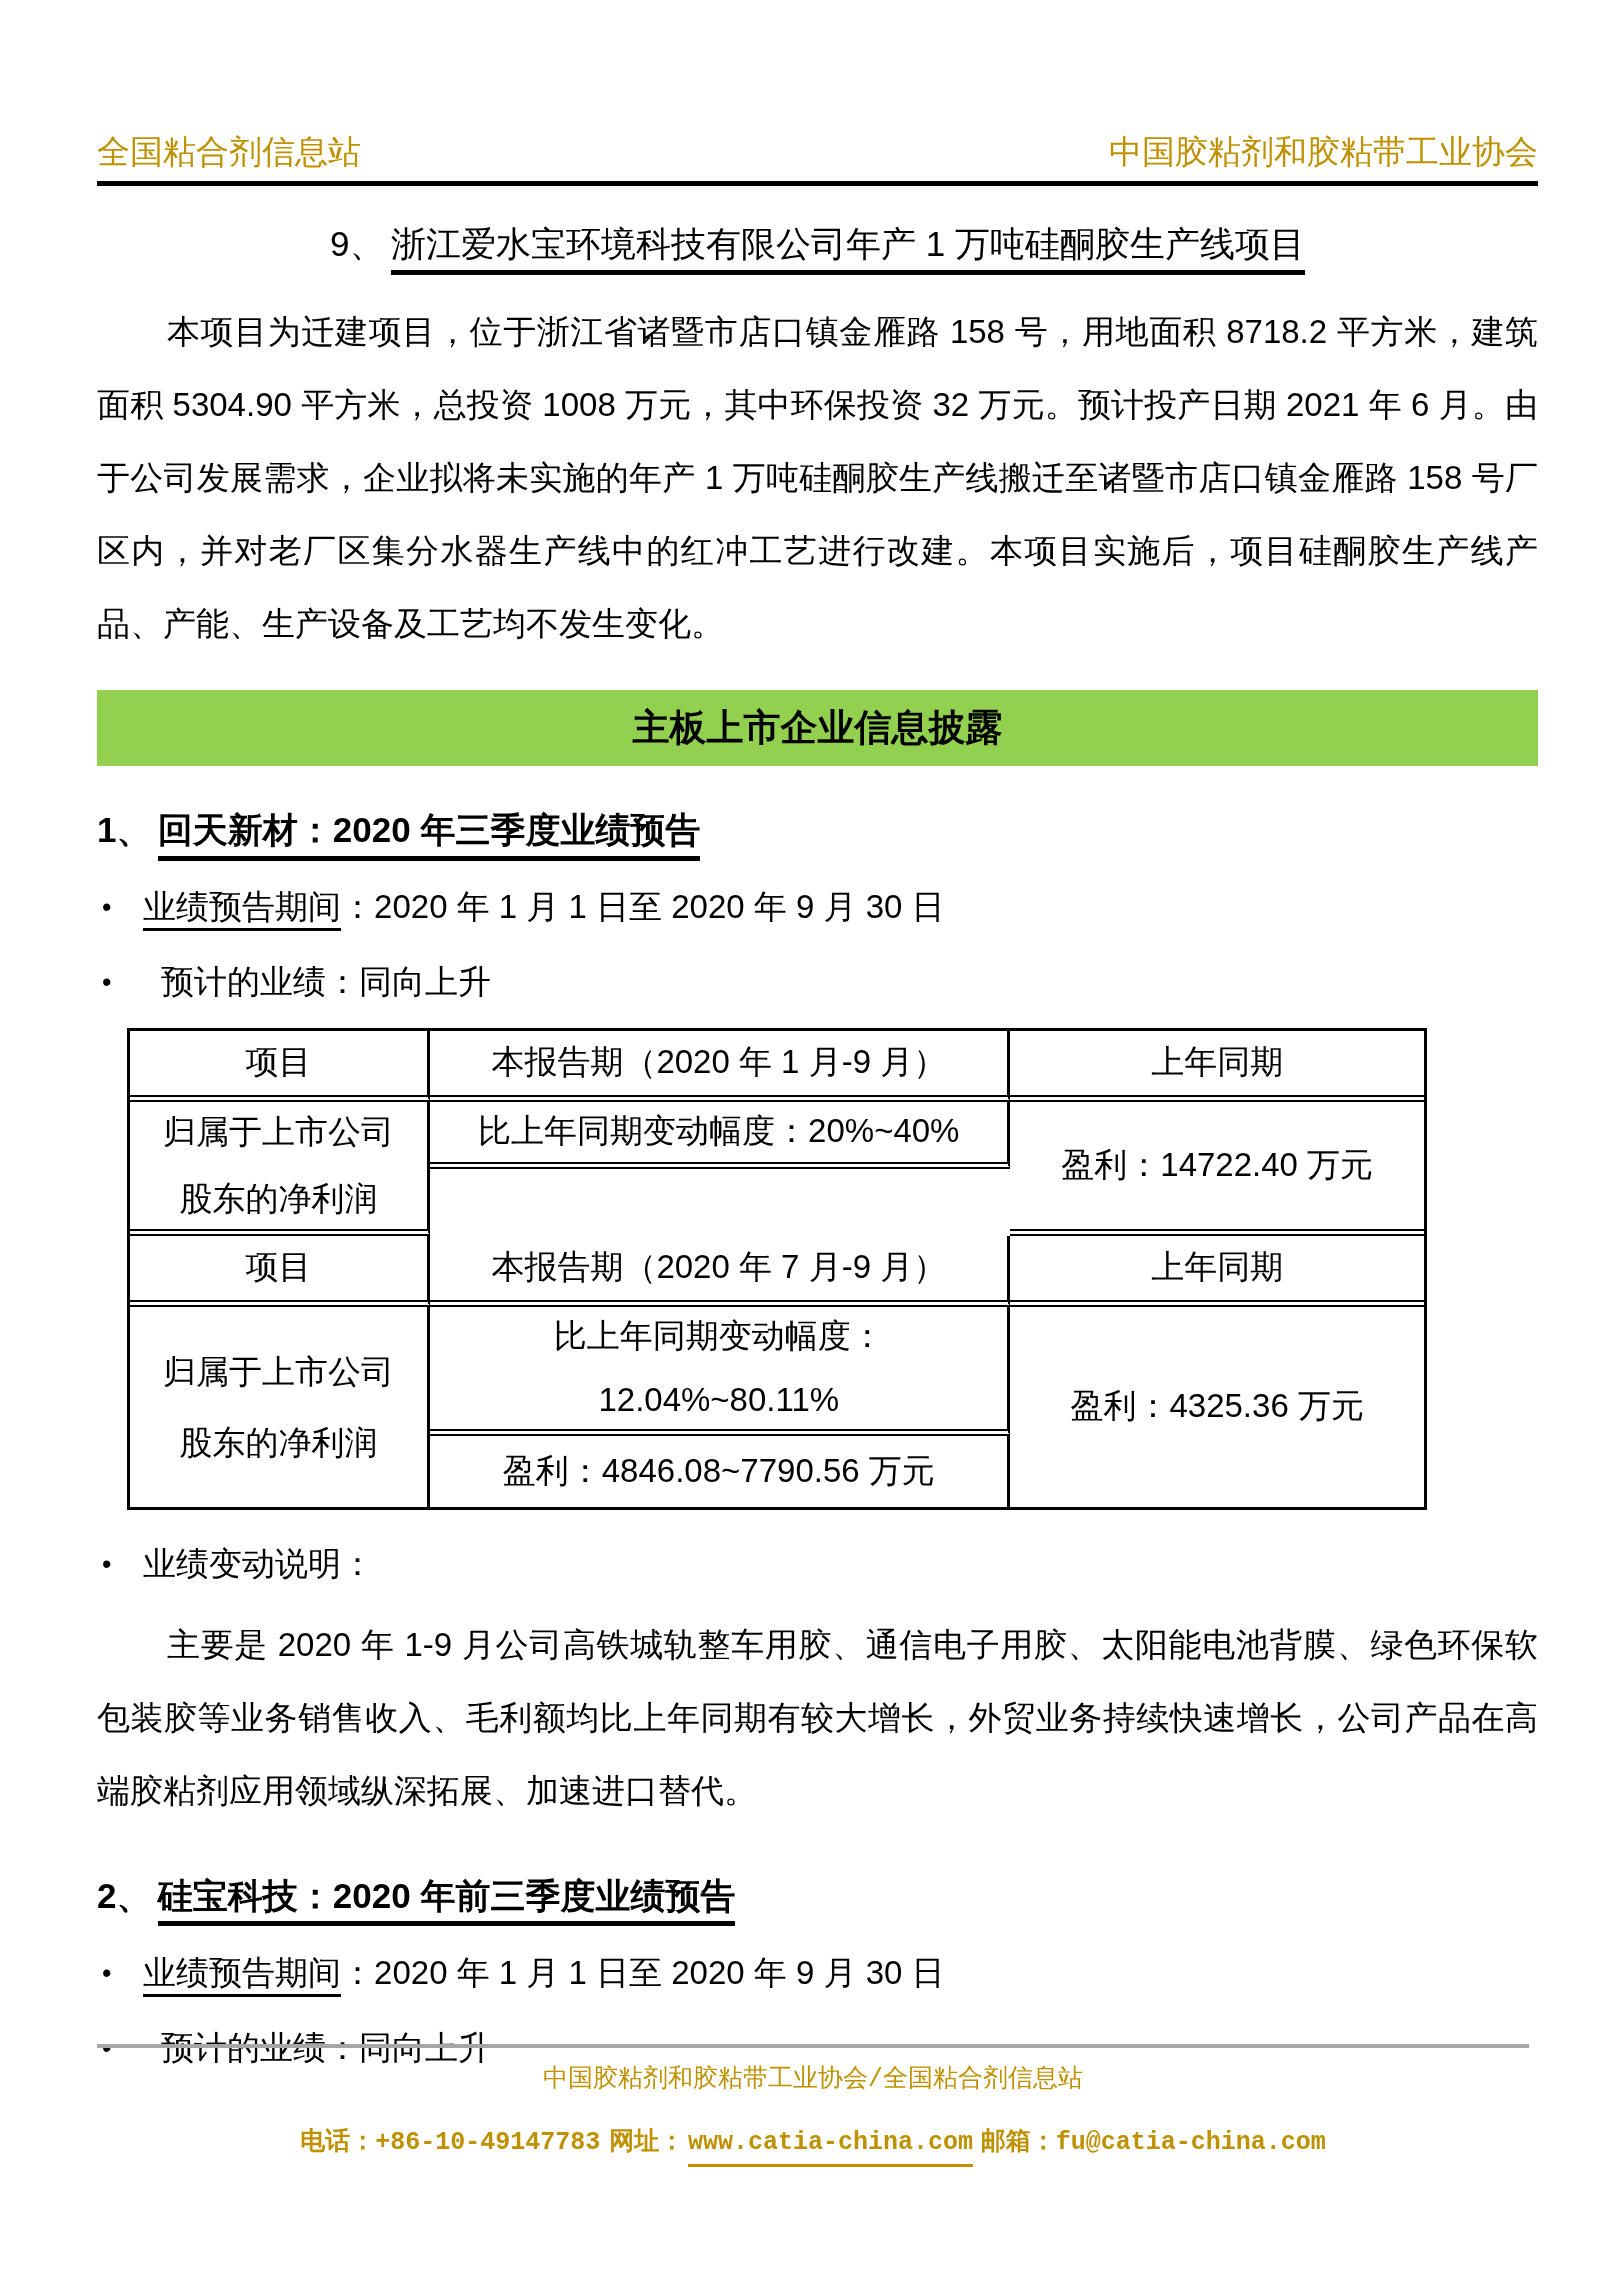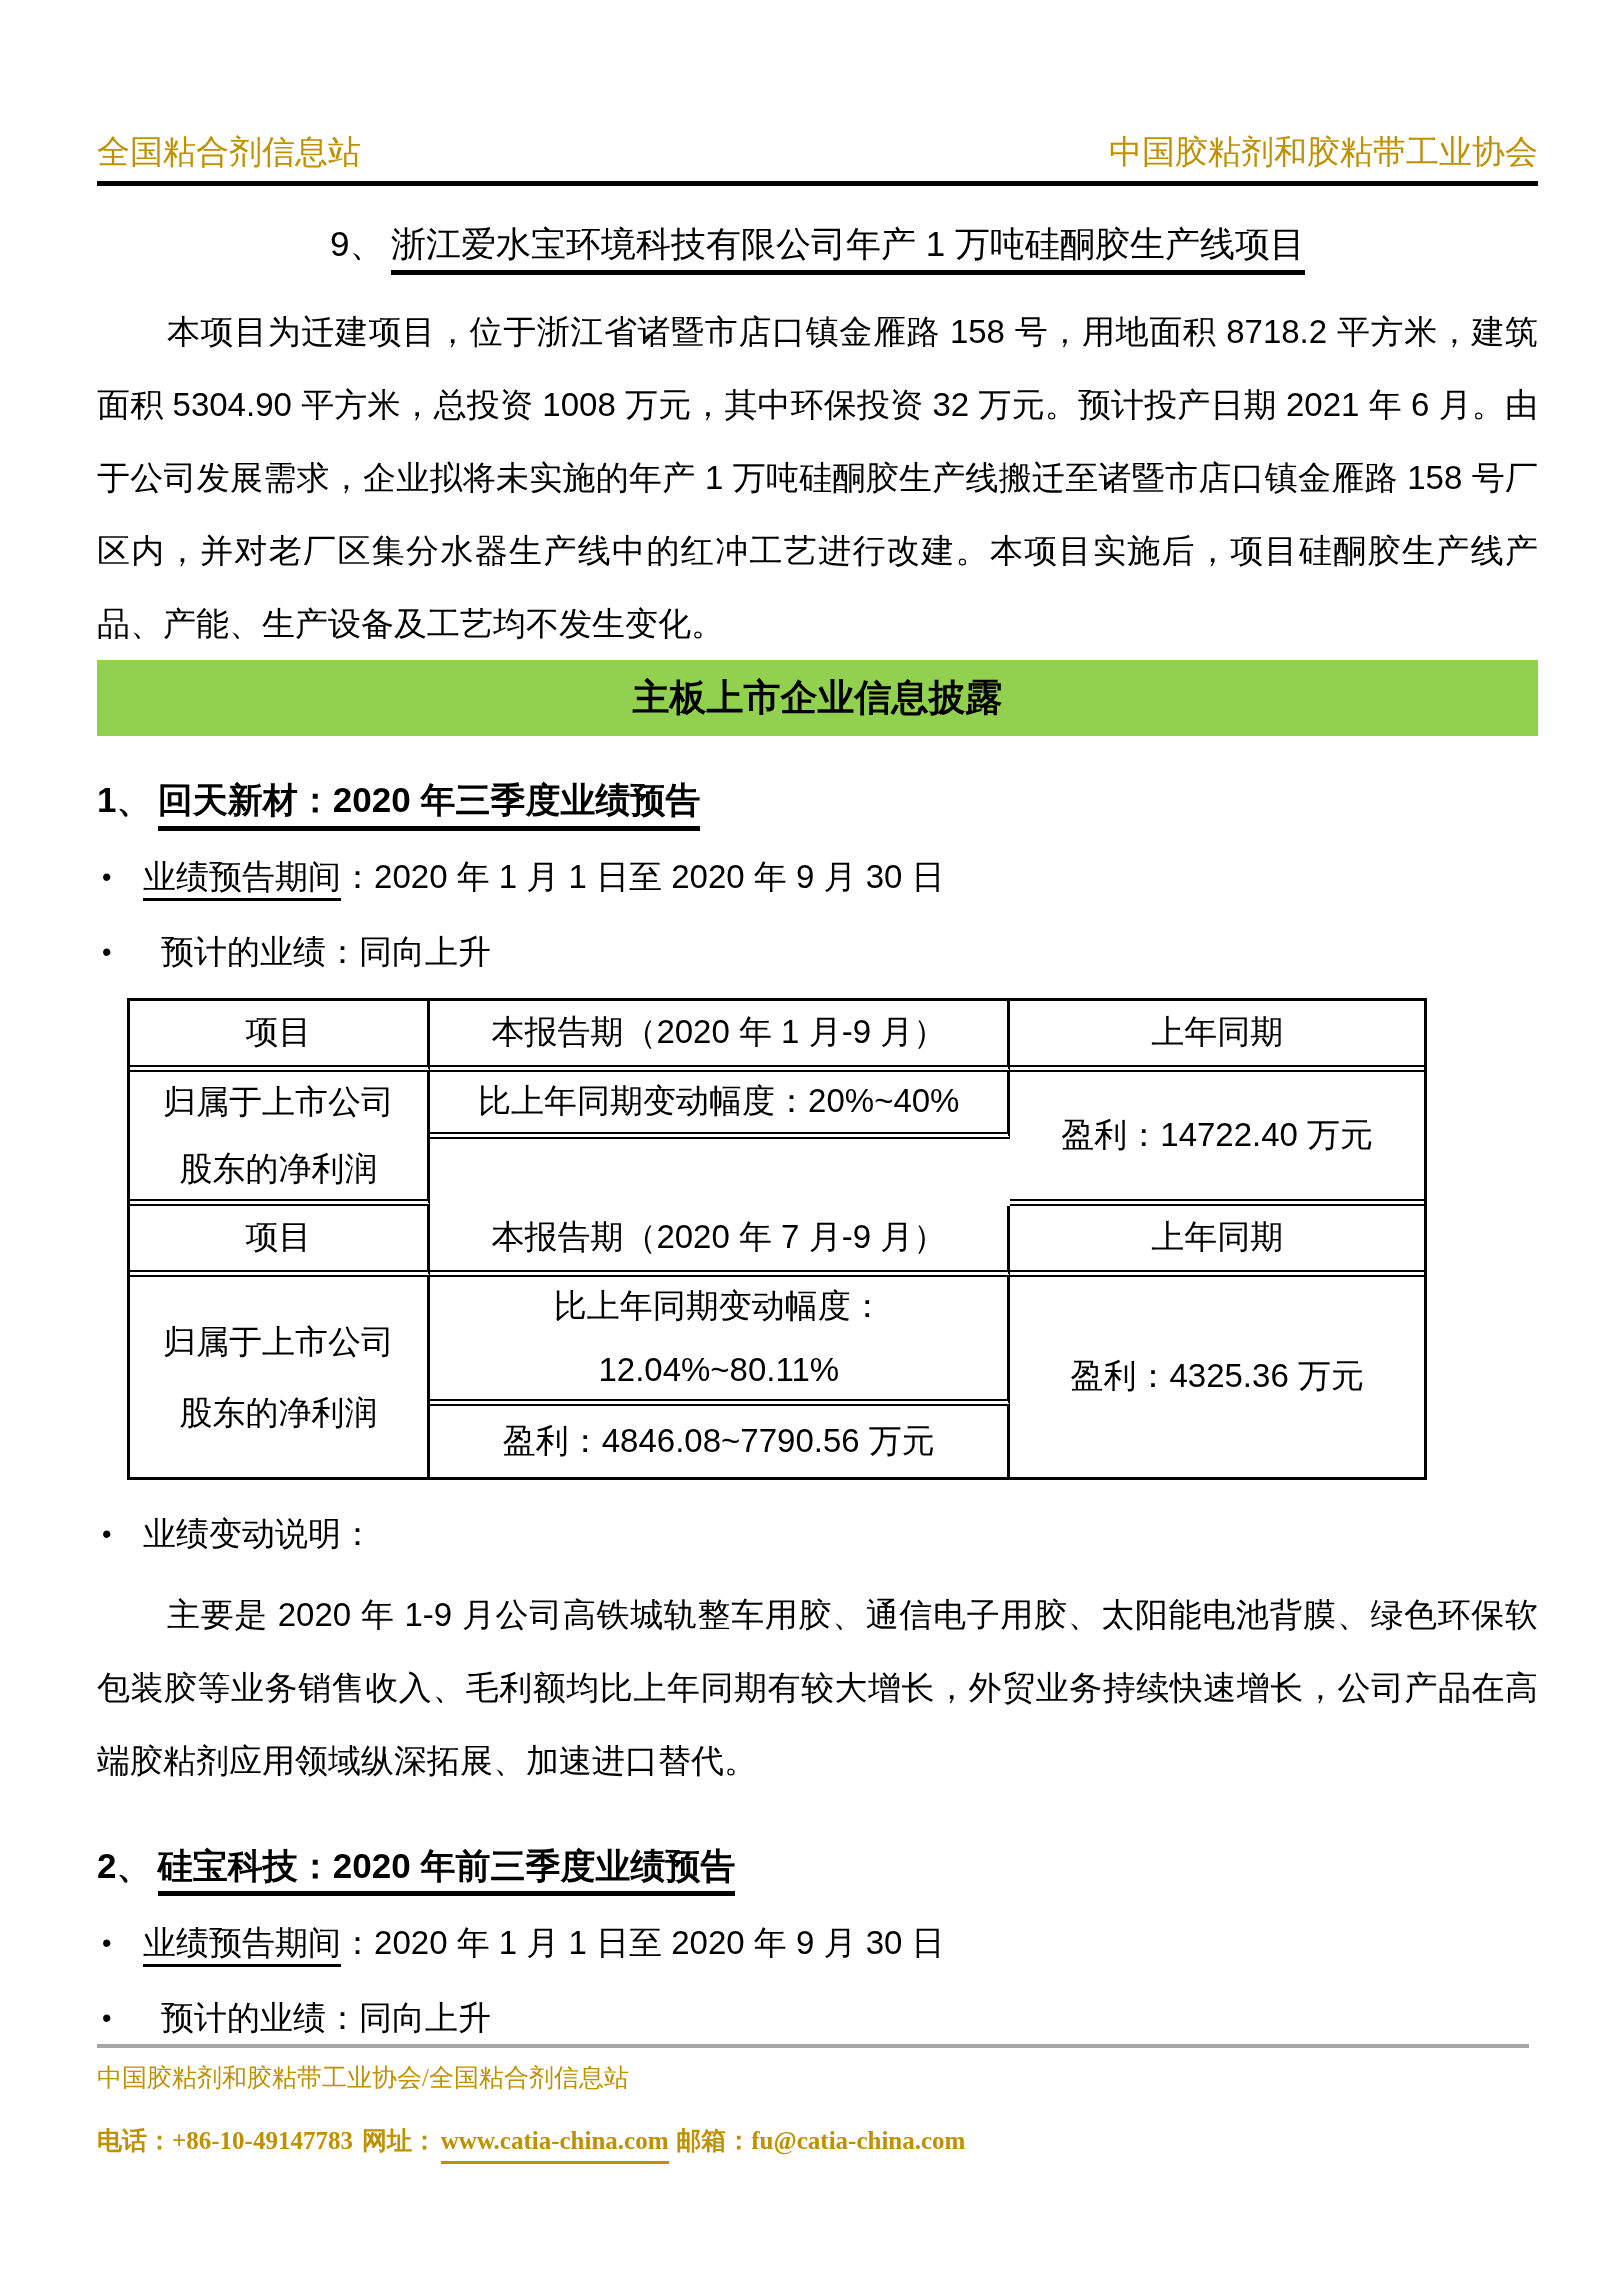--- a/index.html
+++ b/index.html
@@ -30,21 +30,21 @@
   .u-thick { border-bottom:5.1px solid #000; padding-bottom:6.4px; }
 
   .para {
     margin-top:28px;
     font-size:33px; line-height:73px;
     text-align:justify; text-indent:70px;
   }
 
   
   .banner {
-    height:76px;
+    margin-top:30px; height:76px;
     background:#92D050;
     display:flex; align-items:center; justify-content:center;
     font-size:37px; font-weight:bold;
   }
 
   
   .h-co { margin-top:41px; font-size:35px; font-weight:bold; line-height:46px; }
   .h-co .num { margin-right:6.4px; }
 
   .bullet {
@@ -83,22 +83,22 @@
   .note-para {
     margin-top:23px;
     font-size:33px; line-height:73px;
     text-align:justify; text-indent:70px;
   }
 
   
   .footer {
     position:absolute; left:97px; right:94px; top:2044px;
     border-top:4.5px solid #A6A6A6;
-    color:#BF9000; 
-    font-family:Liberation Serif, serif;
+    color:#BF9000; text-align:center;
+    font-family:Liberation Mono, monospace;
   }
   .f1 { margin-top:13px; font-size:25px; }
   .f2 { margin-top:30px; font-size:25px; font-weight:bold; }
   .f2 .lbl { margin-left:9px; }
   .f2 .url {
     border-bottom:3.2px solid #BF9000; padding-bottom:7px;
     margin:0 7.7px 0 3.9px;
   }
 </style>
 </head>

